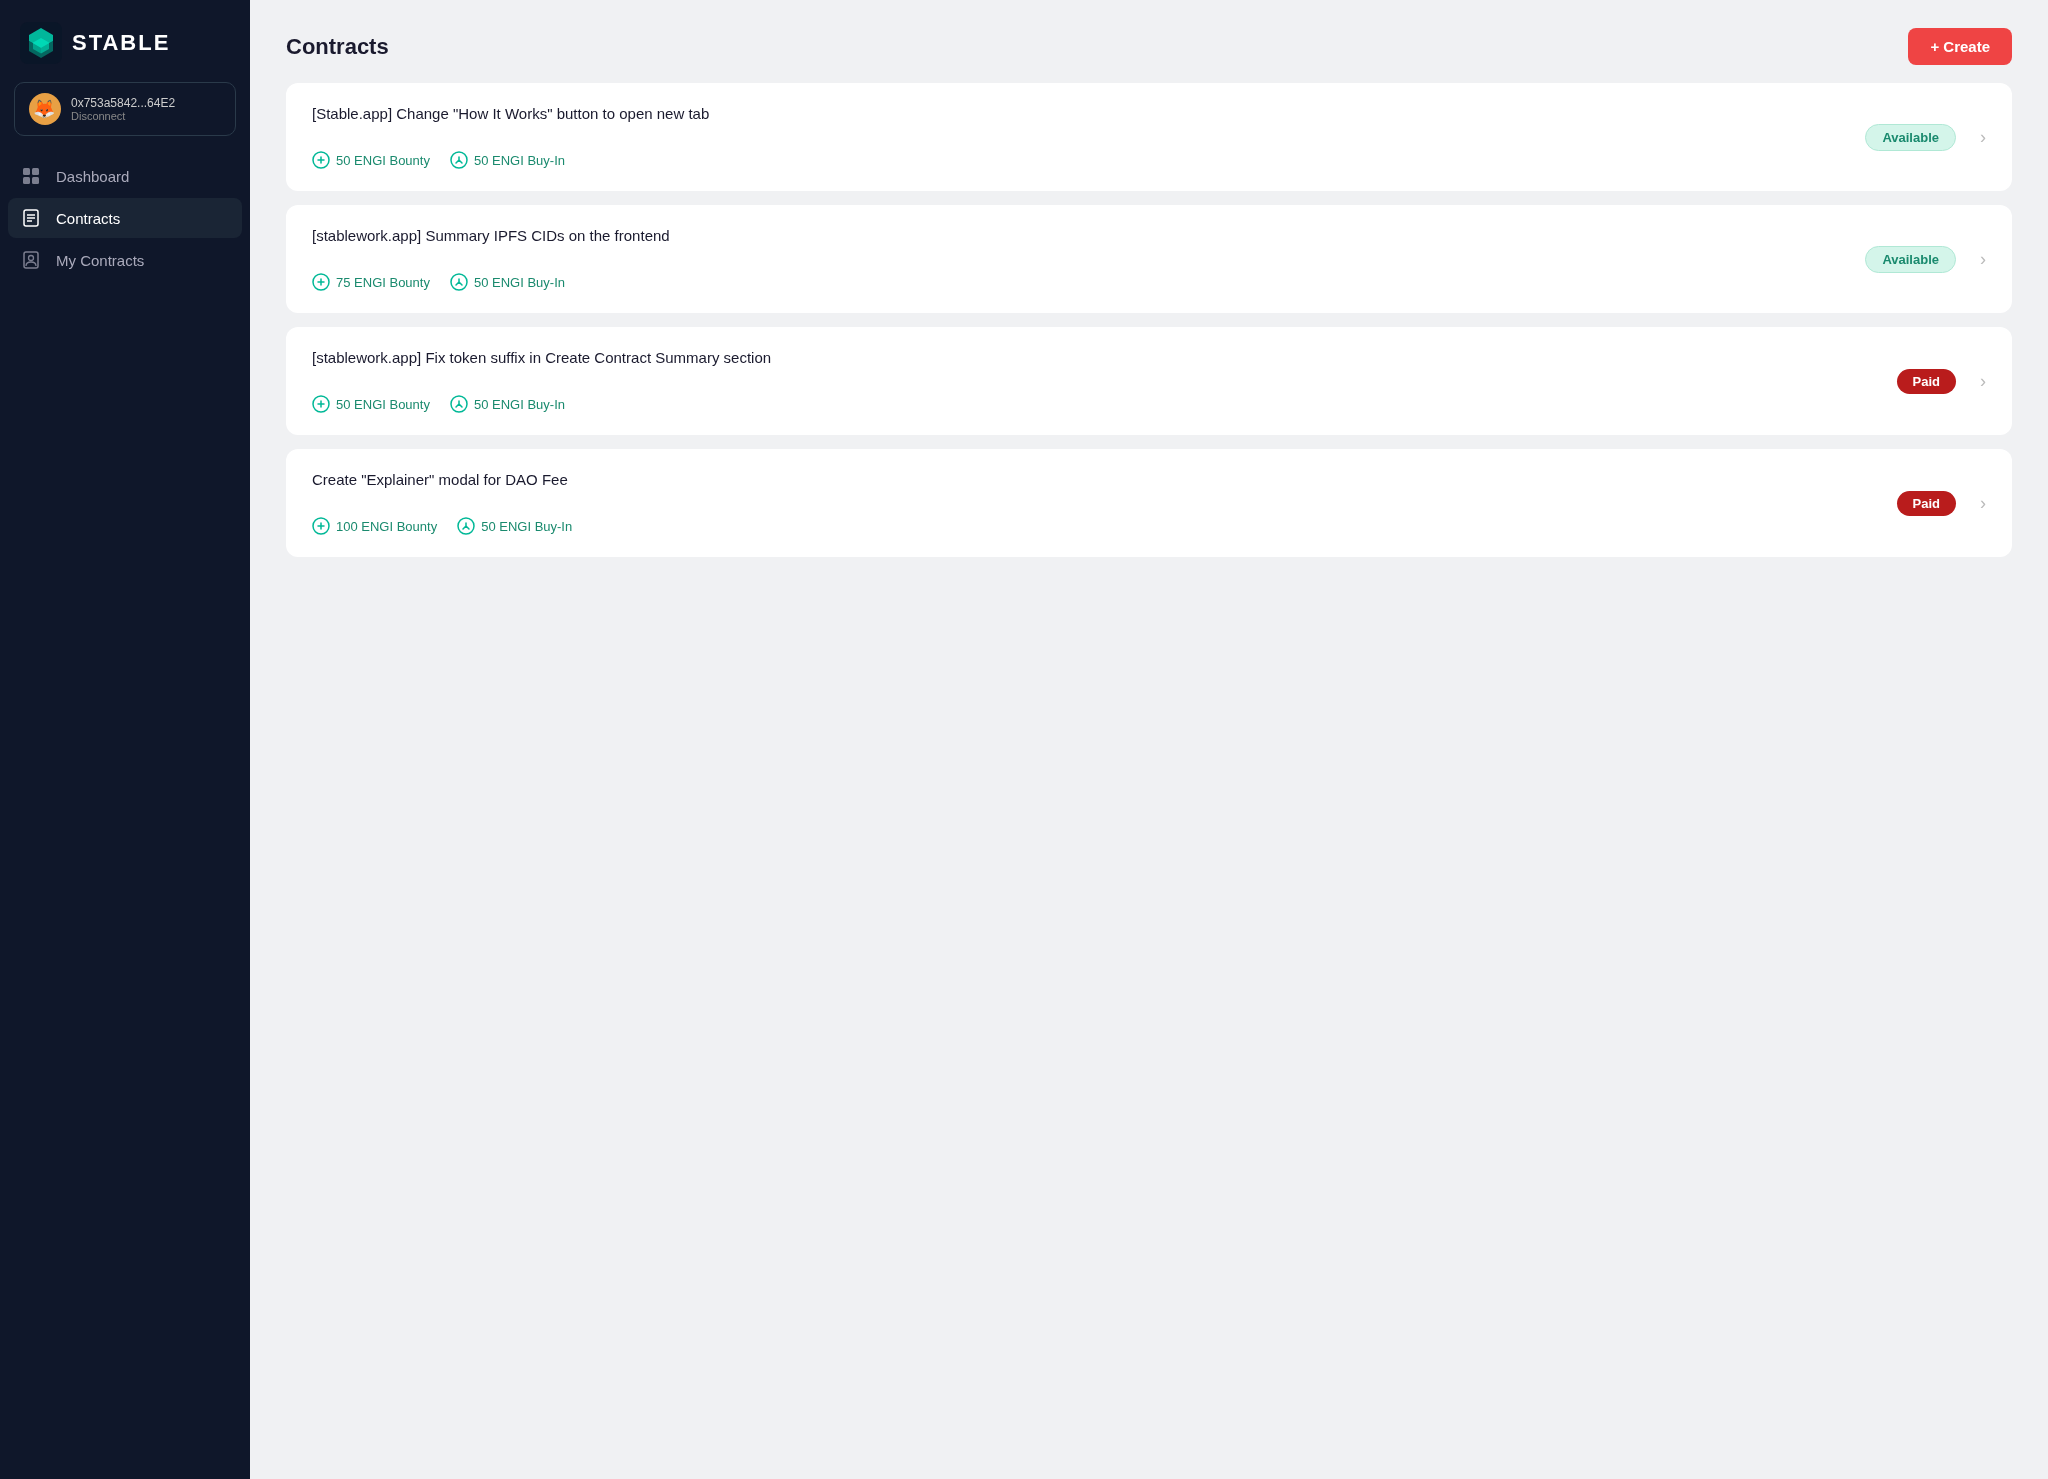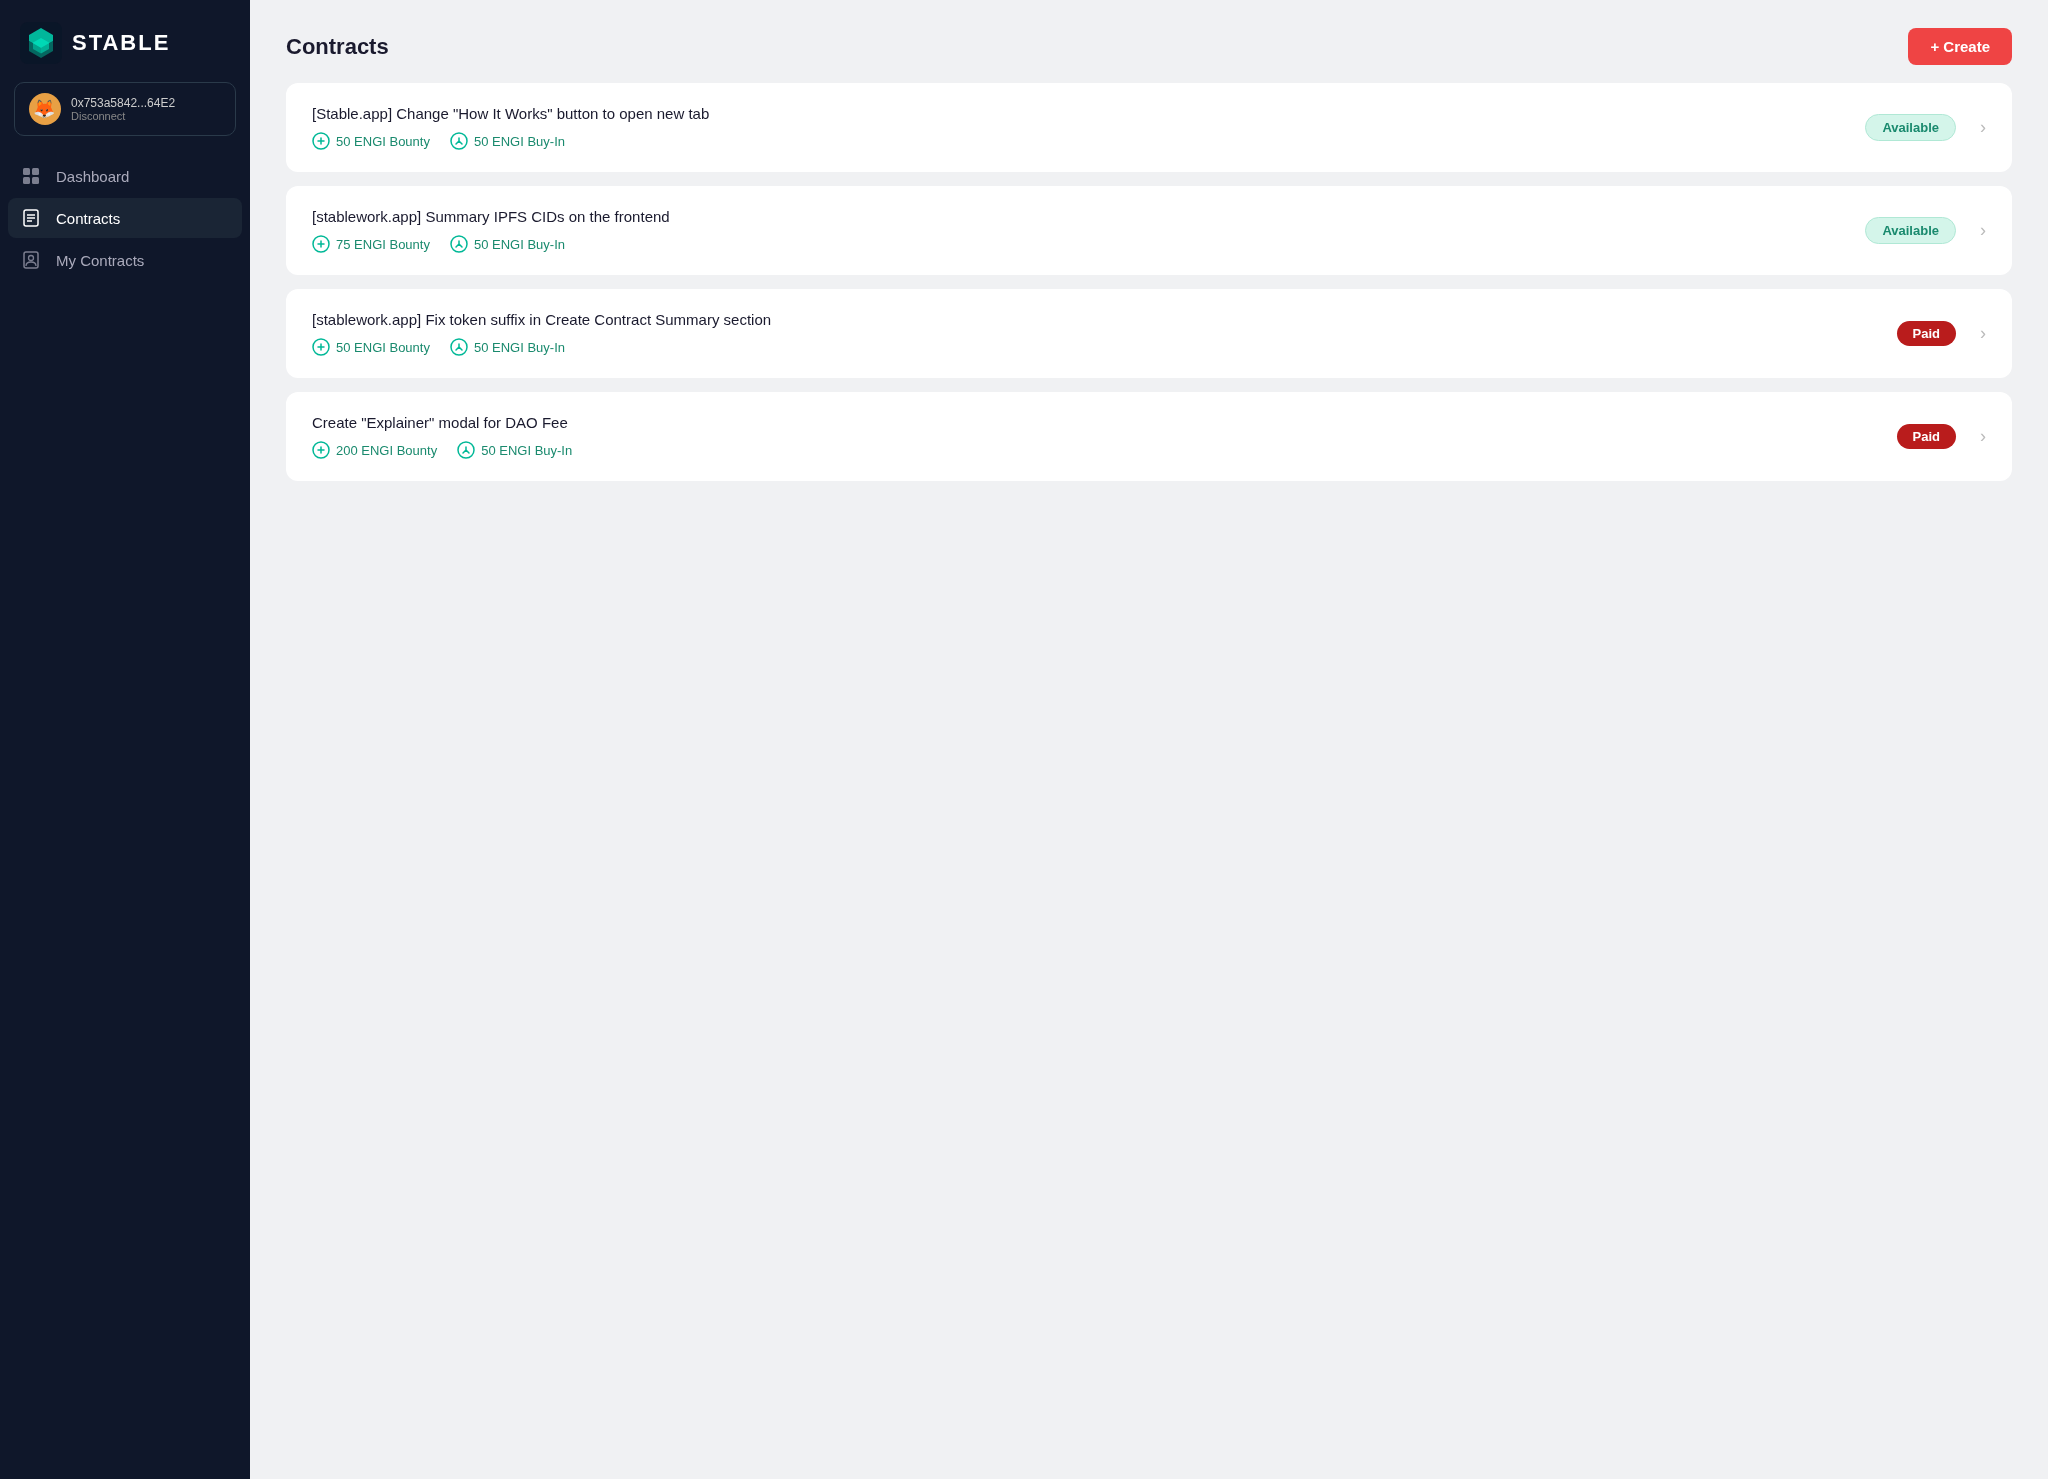--- a/index.html
+++ b/index.html
@@ -158,20 +158,21 @@
       align-items: center;
       gap: 20px;
     }
     .meta-item {
       display: flex;
       align-items: center;
       gap: 6px;
       font-size: 13px;
       color: #1a8a6e;
       font-weight: 500;
+      margin-top: 19px;
     }
     .meta-icon {
       width: 18px;
       height: 18px;
     }
     .contract-right {
       display: flex;
       align-items: center;
       gap: 24px;
     }
@@ -334,21 +335,21 @@
     </div>
       <div class="contract-card">
       <div class="contract-left">
         <span class="contract-title">Create "Explainer" modal for DAO Fee</span>
         <div class="contract-meta">
           <div class="meta-item">
             <svg class="meta-icon" viewBox="0 0 18 18" fill="none">
               <circle cx="9" cy="9" r="8" stroke="#00b897" stroke-width="1.5"></circle>
               <path d="M6 9h6M9 6v6" stroke="#00b897" stroke-width="1.5" stroke-linecap="round"></path>
             </svg>
-            <span>200 ENGI Bounty</span>
+            <span>100 ENGI Bounty</span>
           </div>
           <div class="meta-item">
             <svg class="meta-icon" viewBox="0 0 18 18" fill="none">
               <circle cx="9" cy="9" r="8" stroke="#00b897" stroke-width="1.5"></circle>
               <path d="M6 12l3-3 3 3M9 9V6" stroke="#00b897" stroke-width="1.5" stroke-linecap="round" stroke-linejoin="round"></path>
             </svg>
             <span>50 ENGI Buy-In</span>
           </div>
         </div>
       </div>

